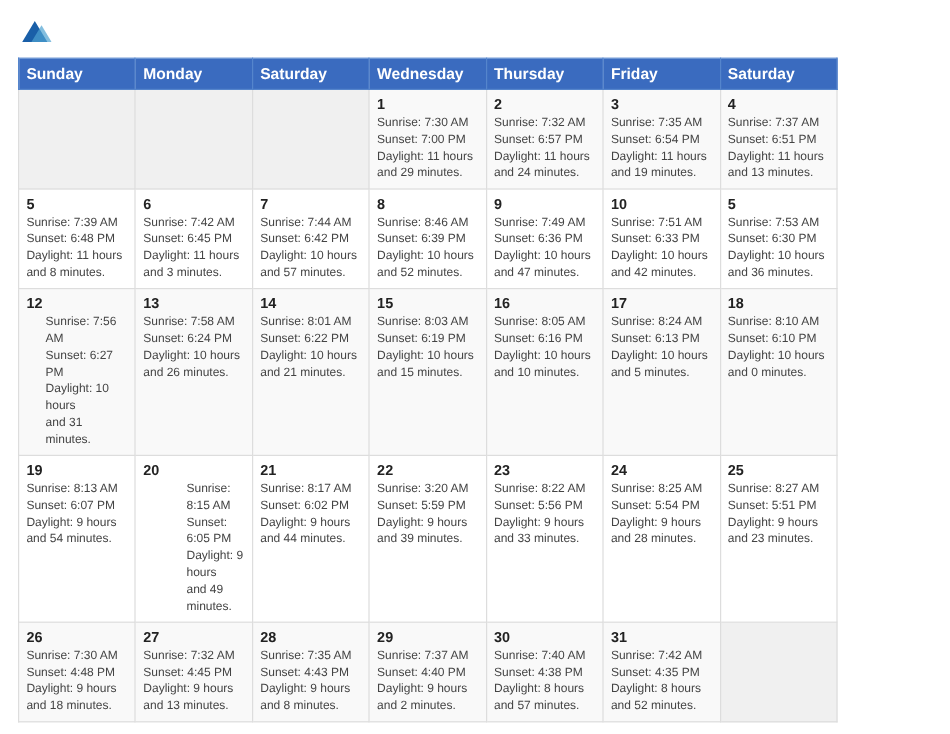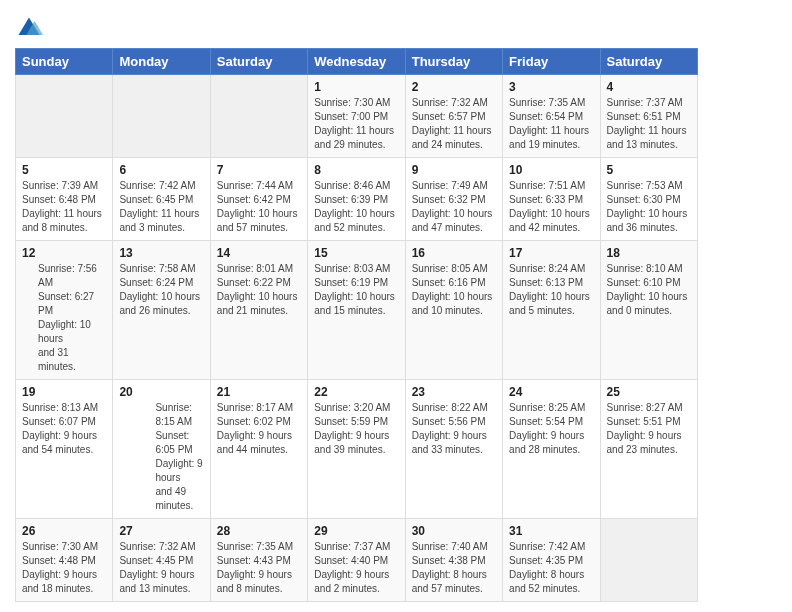--- a/index.html
+++ b/index.html
@@ -190,21 +190,21 @@
           <td>
             <div class="day-number">8</div>
             <div class="day-info" style="white-space: pre-line;">Sunrise: 8:46 AM
 Sunset: 6:39 PM
 Daylight: 10 hours
 and 52 minutes.</div>
           </td>
           <td>
             <div class="day-number">9</div>
             <div class="day-info" style="white-space: pre-line;">Sunrise: 7:49 AM
-Sunset: 6:32 PM
+Sunset: 6:36 PM
 Daylight: 10 hours
 and 47 minutes.</div>
           </td>
           <td>
             <div class="day-number">10</div>
             <div class="day-info" style="white-space: pre-line;">Sunrise: 7:51 AM
 Sunset: 6:33 PM
 Daylight: 10 hours
 and 42 minutes.</div>
           </td>

